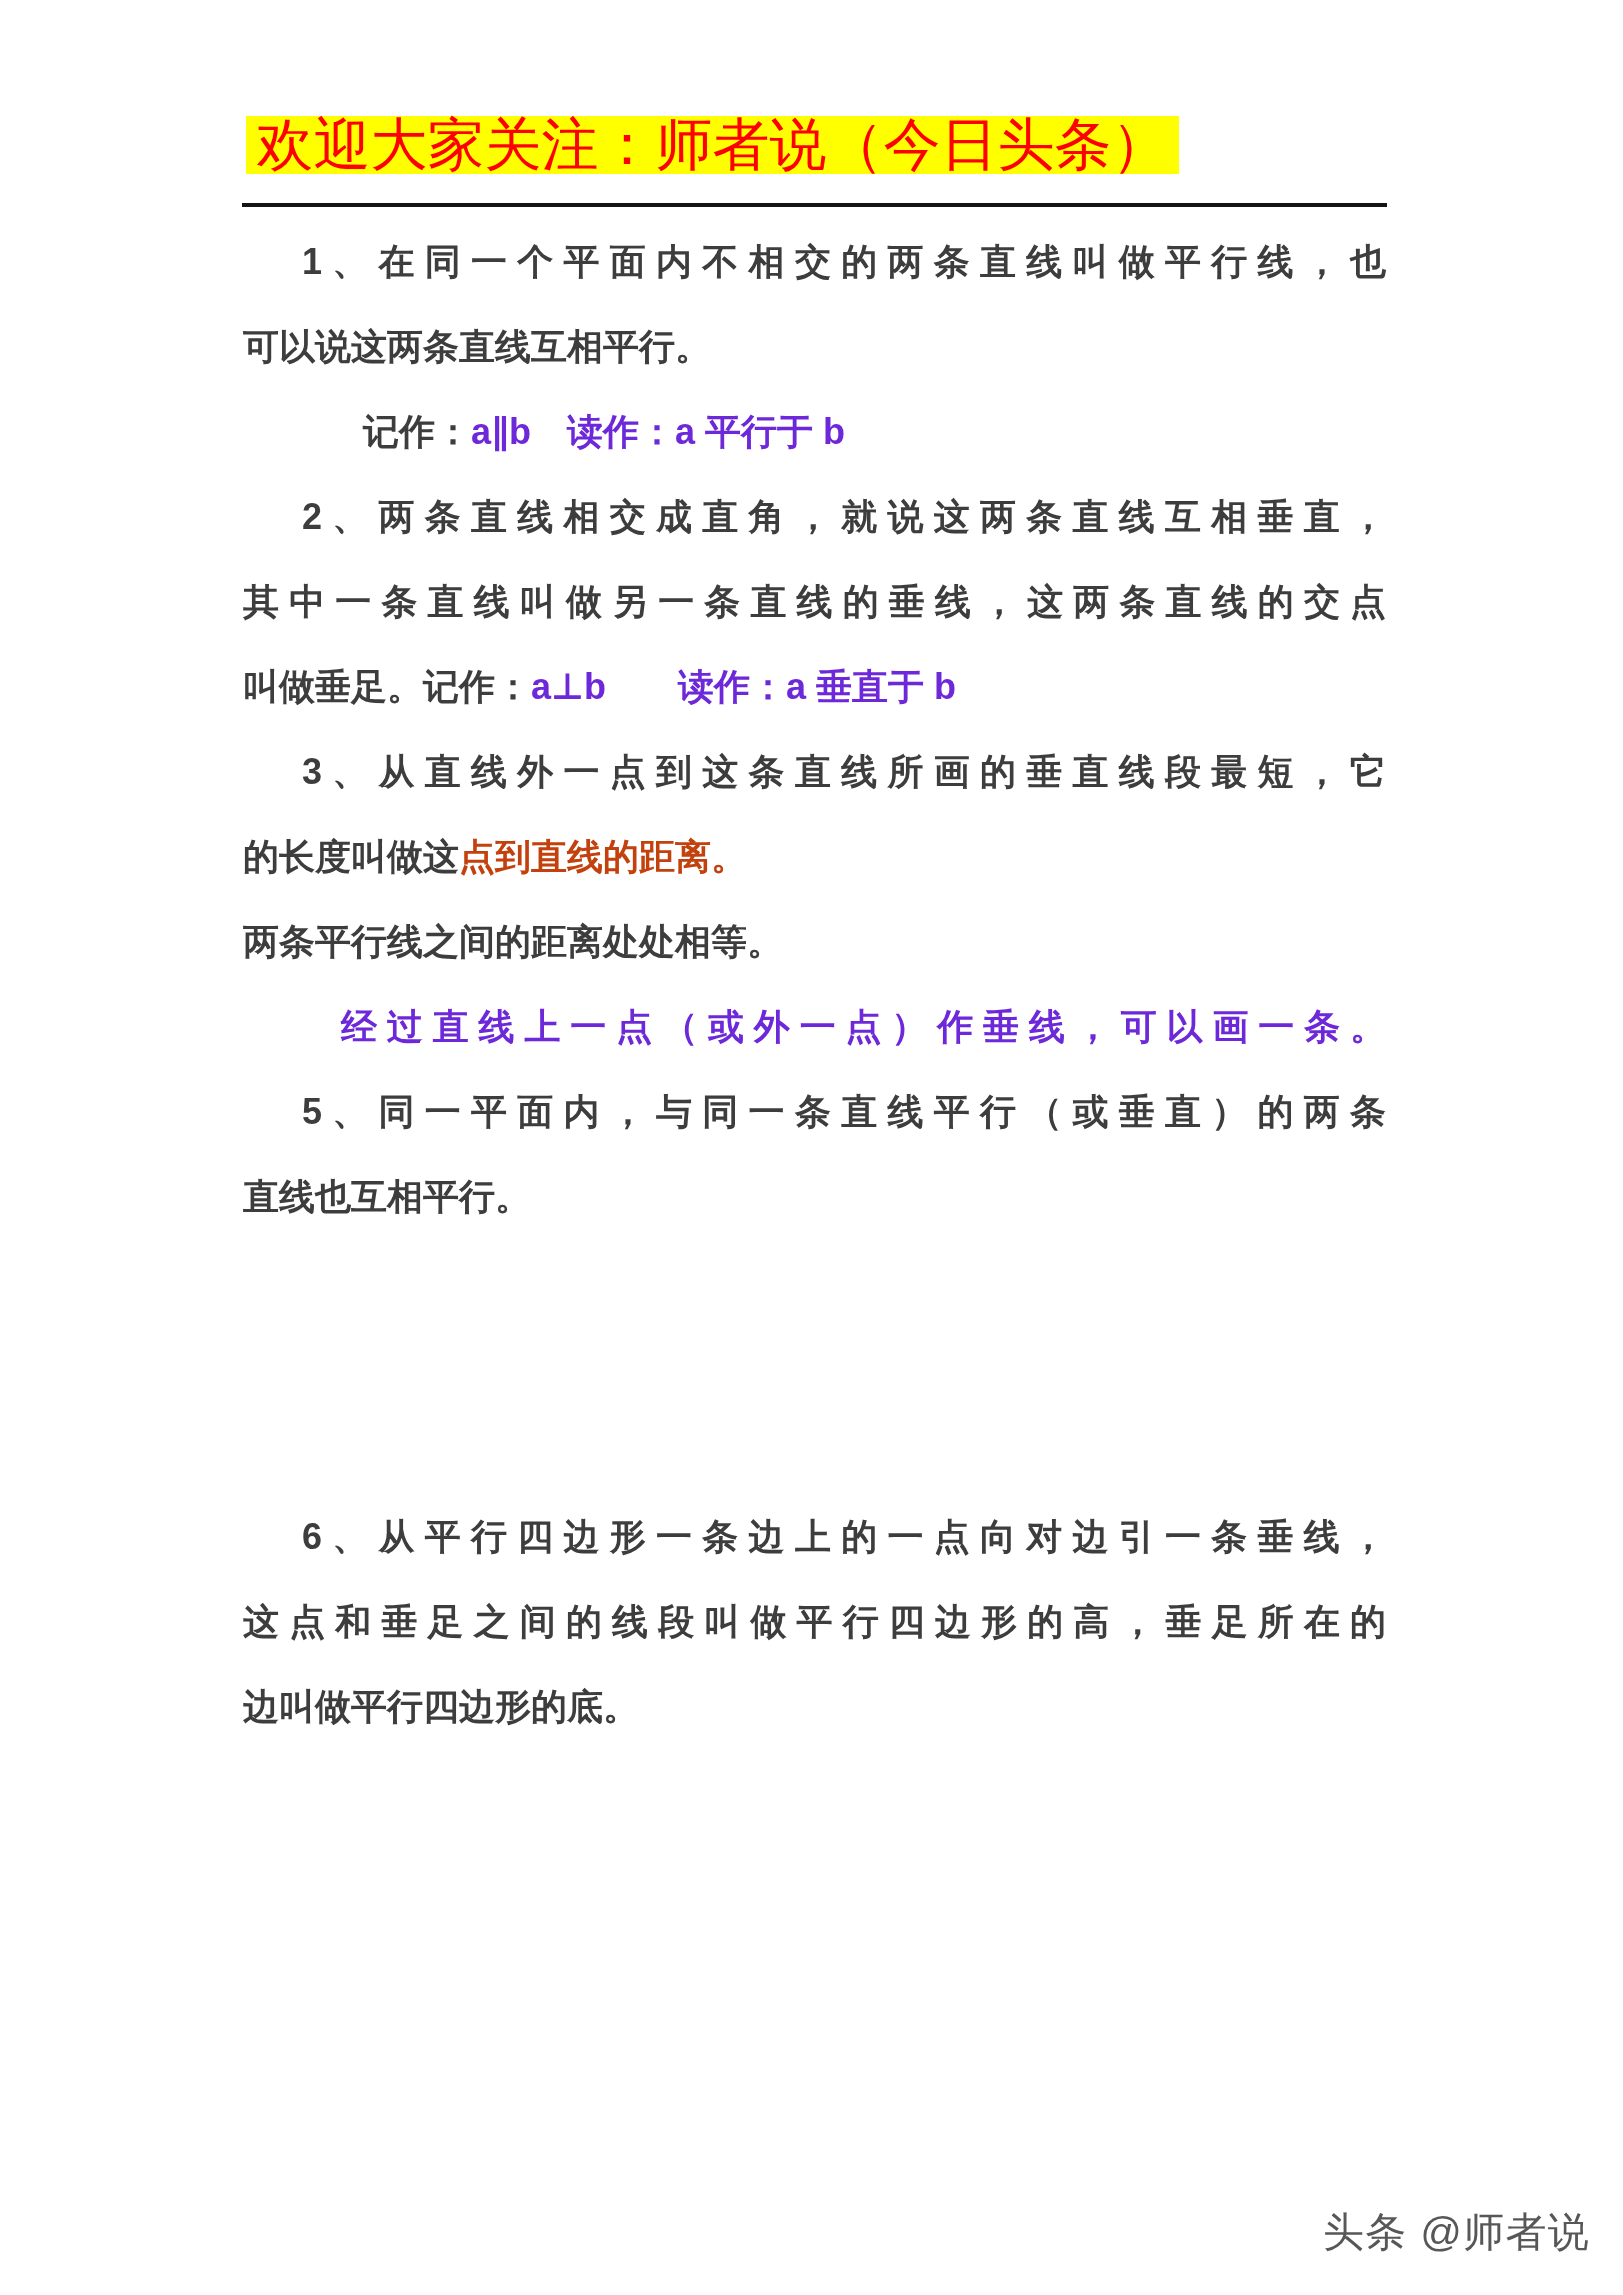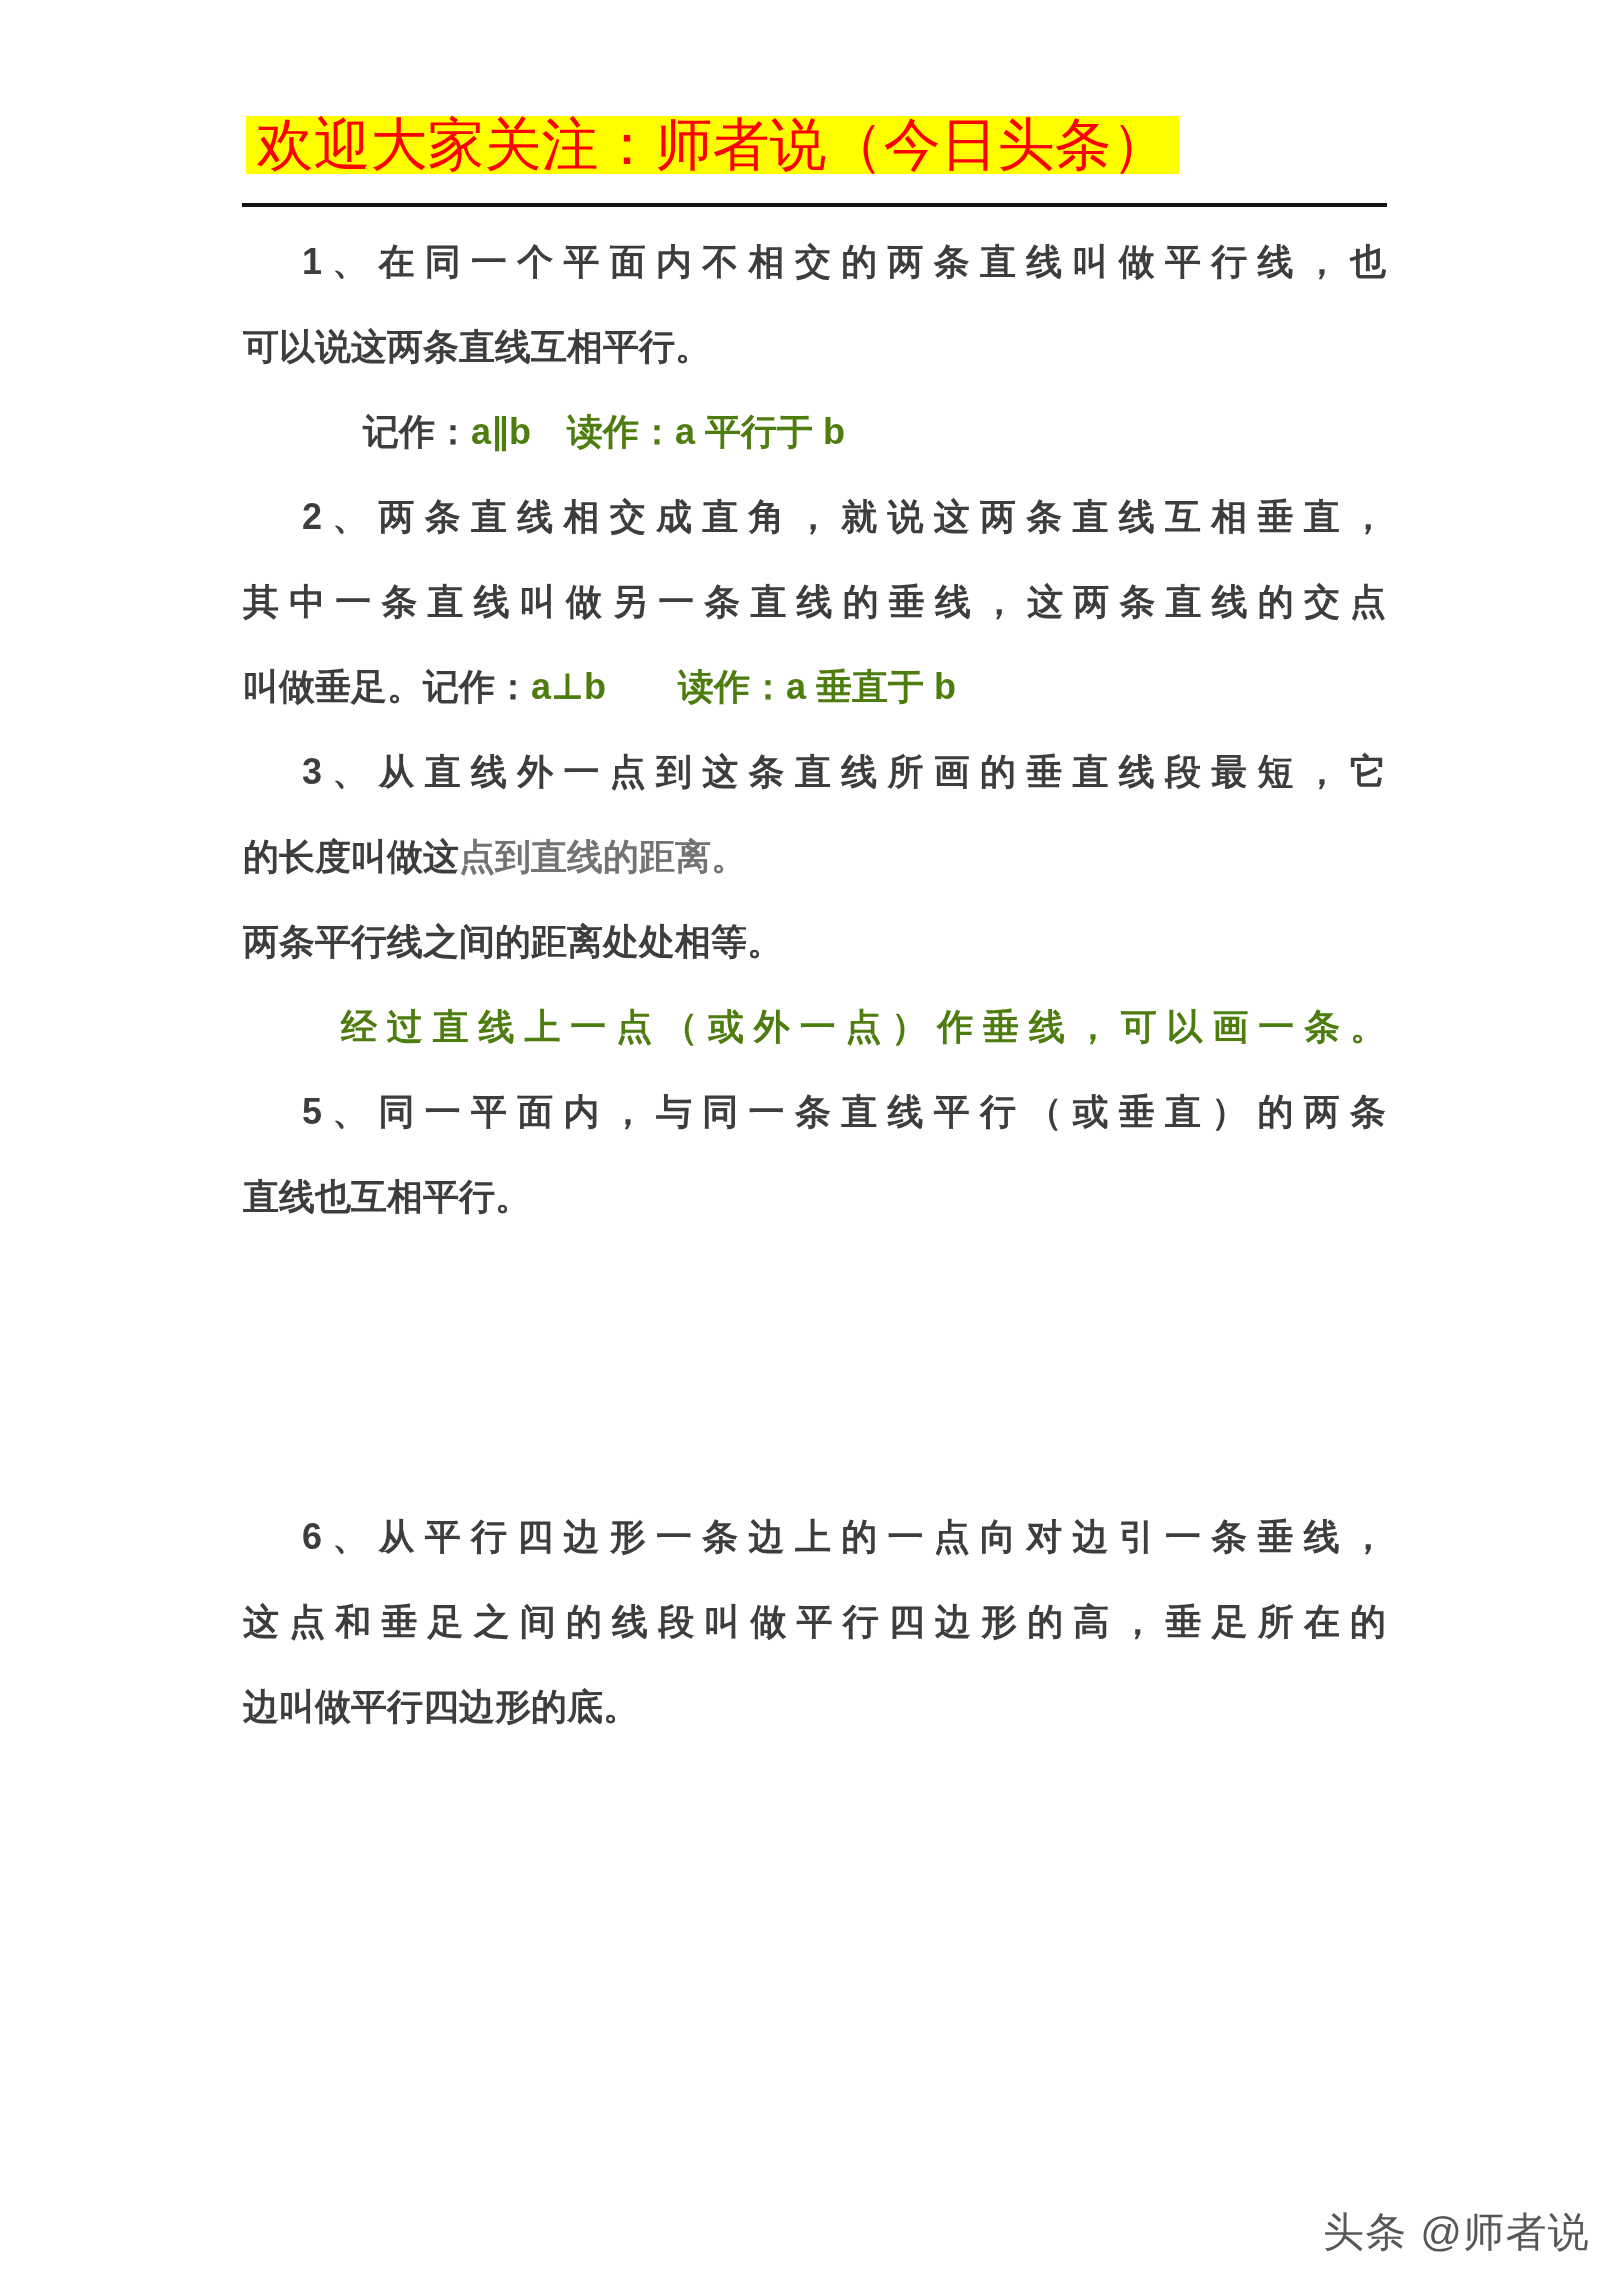--- a/index.html
+++ b/index.html
@@ -44,22 +44,22 @@
     color: #3d3d3d;
   }
   .line { height: 85px; }
   .line--fill { text-align: justify; text-align-last: justify; }
   .line--indent-num { padding-left: 59px; }
   .line--indent-notation { padding-left: 120px; }
   .line--indent-note { padding-left: 98px; }
   .line--flush { padding-left: 0; }
   .line--gap { height: 255px; }
   .seg--dark { color: #3d3d3d; }
-  .seg--red  { color: #4d7c0f; }
-  .seg--blue { color: #737373; }
+  .seg--red  { color: #6d28d9; }
+  .seg--blue { color: #c2410c; }
   .watermark {
     position: absolute;
     left: 1323px;
     top: 2211px;
     font-size: 41px;
     line-height: 43px;
     font-weight: 400;
     color: #3a3a3a;
     opacity: 0.85;
     letter-spacing: 1.3px;

